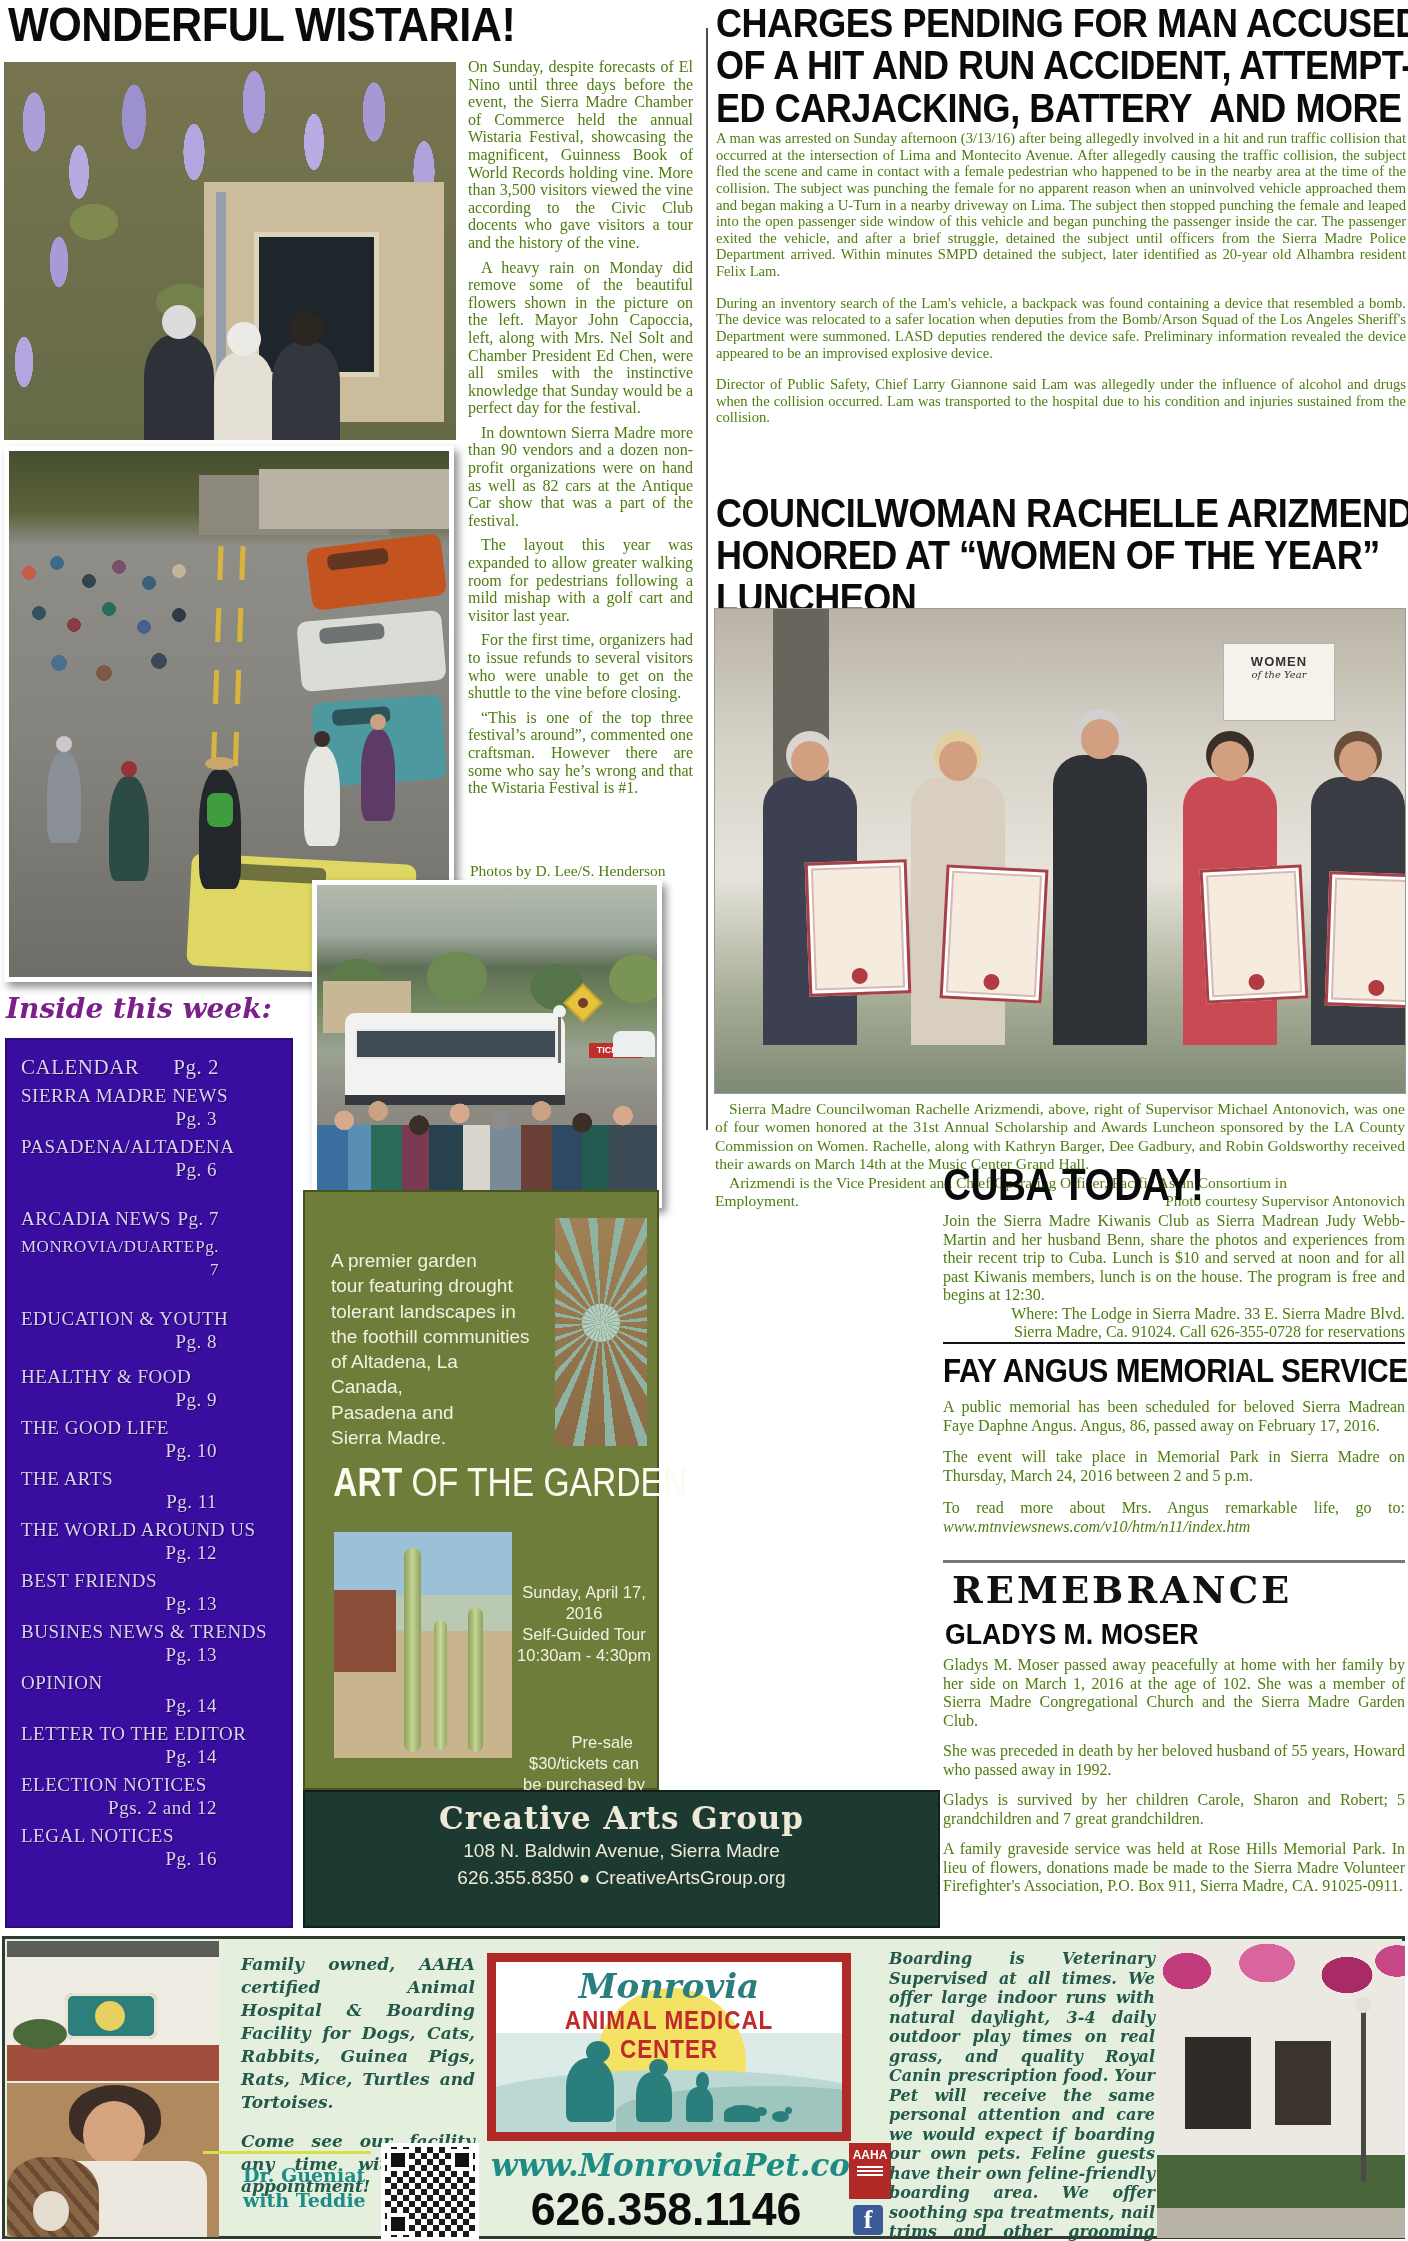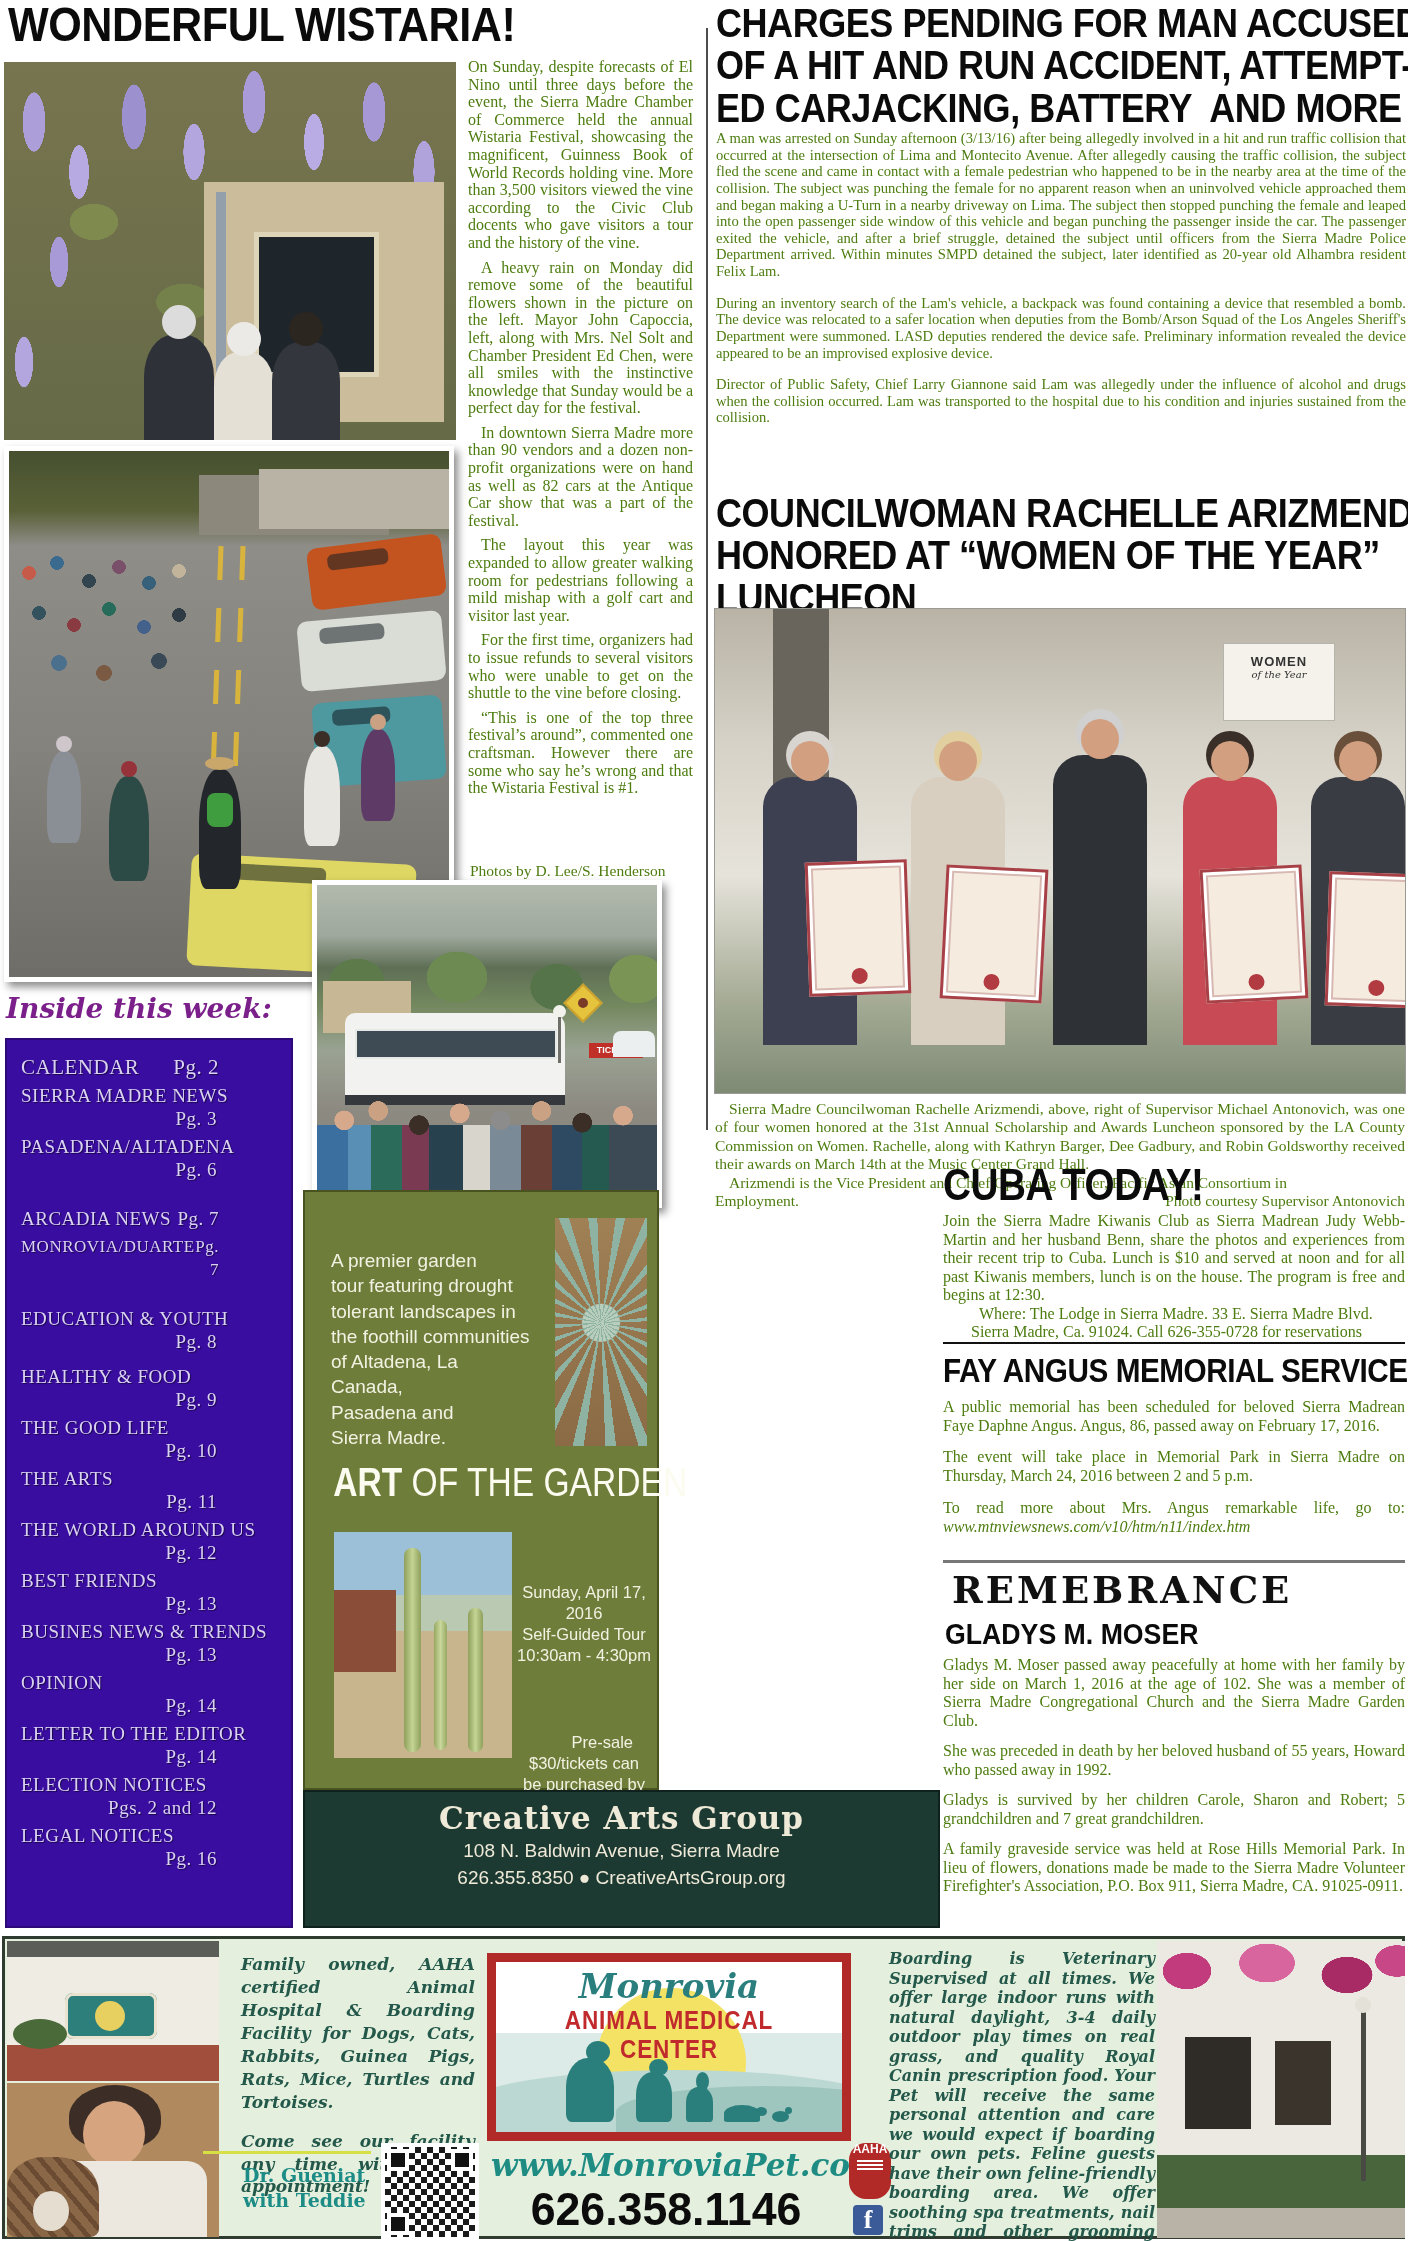--- a/index.html
+++ b/index.html
@@ -22,21 +22,21 @@
   #wistaria-article p{margin:0 0 7px 0;}
   #wistaria-article p + p{text-indent:13px;}
   #wistaria-credit{position:absolute;left:470px;top:862px;width:222px;font-size:15.5px;text-align:left;}
   #charges-article{position:absolute;left:716px;top:130px;width:690px;font-size:14.6px;line-height:1.14;}
   #charges-article p{margin:0 0 15px 0;}
   #caption{position:absolute;left:715px;top:1100px;width:690px;font-size:15.5px;line-height:1.19;}
   #caption p{margin:0;text-indent:14px;}
   .cap-last{display:flex;justify-content:space-between;font-size:15.5px;}
   #cuba-body{position:absolute;left:943px;top:1212px;width:462px;font-size:16px;line-height:1.16;}
   #cuba-body p{margin:0;}
-  #cuba-body .where{text-indent:8px;text-align:left;margin-left:28px;}
+  #cuba-body .where{text-indent:8px;text-align:right;margin-left:28px;}
   #fay-body{position:absolute;left:943px;top:1398px;width:462px;font-size:16px;line-height:1.17;}
   #fay-body p{margin:0 0 13px 0;}
   .it{font-style:italic;}
   #remembrance-body{position:absolute;left:943px;top:1656px;width:462px;font-size:16px;line-height:1.16;}
   #remembrance-body p{margin:0 0 12px 0;}
   
   .vrule{position:absolute;background:#4d4d4d;}
   .hrule{position:absolute;background:#111;}
   
   .photo{position:absolute;overflow:hidden;}
@@ -238,21 +238,21 @@
   #aa-logo .rab::before{width:13px;height:19px;top:-15px;left:10px;}
   #aa-logo .tur{left:228px;bottom:10px;width:36px;height:17px;border-radius:50% 50% 10% 10%;}
   #aa-logo .tur::before{width:11px;height:9px;top:2px;left:32px;}
   #aa-logo .mou{left:276px;bottom:10px;width:17px;height:11px;border-radius:50%;}
   #aa-logo .mou::before{width:7px;height:7px;top:-4px;left:13px;}
   #aa-web{position:absolute;left:486px;top:208px;width:350px;text-align:center;color:#1f8c84;
       font-family:"DejaVu Serif",serif;font-style:italic;font-weight:700;font-size:31px;}
   #aa-phone{position:absolute;left:486px;top:242px;width:350px;text-align:center;color:#0c0c0c;
       font-family:"Liberation Sans",sans-serif;font-weight:700;font-size:47px;transform:scaleX(.95);transform-origin:50% 0;}
   #aa-aaha{position:absolute;left:844px;top:204px;width:42px;height:56px;background:#b22a28;color:#fff;
-      font-family:"Liberation Sans",sans-serif;font-weight:700;font-size:12px;text-align:center;line-height:1.1;box-sizing:border-box;border-radius:17px;}
+      font-family:"Liberation Sans",sans-serif;font-weight:700;font-size:12px;text-align:center;line-height:1.1;padding-top:6px;box-sizing:border-box;}
   #aa-aaha .bars{display:block;margin:4px auto 0;width:26px;height:10px;
       background:repeating-linear-gradient(180deg,#fff 0 2px,#b22a28 2px 4px);}
   #aa-fb{position:absolute;left:848px;top:266px;width:30px;height:30px;background:#3a5a98;border-radius:4px;
       color:#fff;font-family:"Liberation Serif",serif;font-weight:700;font-size:26px;text-align:center;line-height:30px;}
   #aa-right{position:absolute;left:884px;top:10px;width:266px;font-size:16px;line-height:1.22;}
   #photo-hospital{left:2px;top:2px;width:212px;height:140px;background:linear-gradient(180deg,#5a5d58 0 16px,#efece4 16px 74%,#a14e3c 74% 100%);}
   #photo-hospital .sign{left:58px;top:52px;width:92px;height:46px;border-radius:8px;background:#2d7f7c;
       box-shadow:inset 0 0 0 3px #e8e2ce;}
   #photo-hospital .sun{left:88px;top:60px;width:30px;height:30px;border-radius:50%;background:#e8d060;}
   #photo-hospital .bush{left:6px;top:78px;width:54px;height:30px;border-radius:50%;background:#4a6a3a;}

